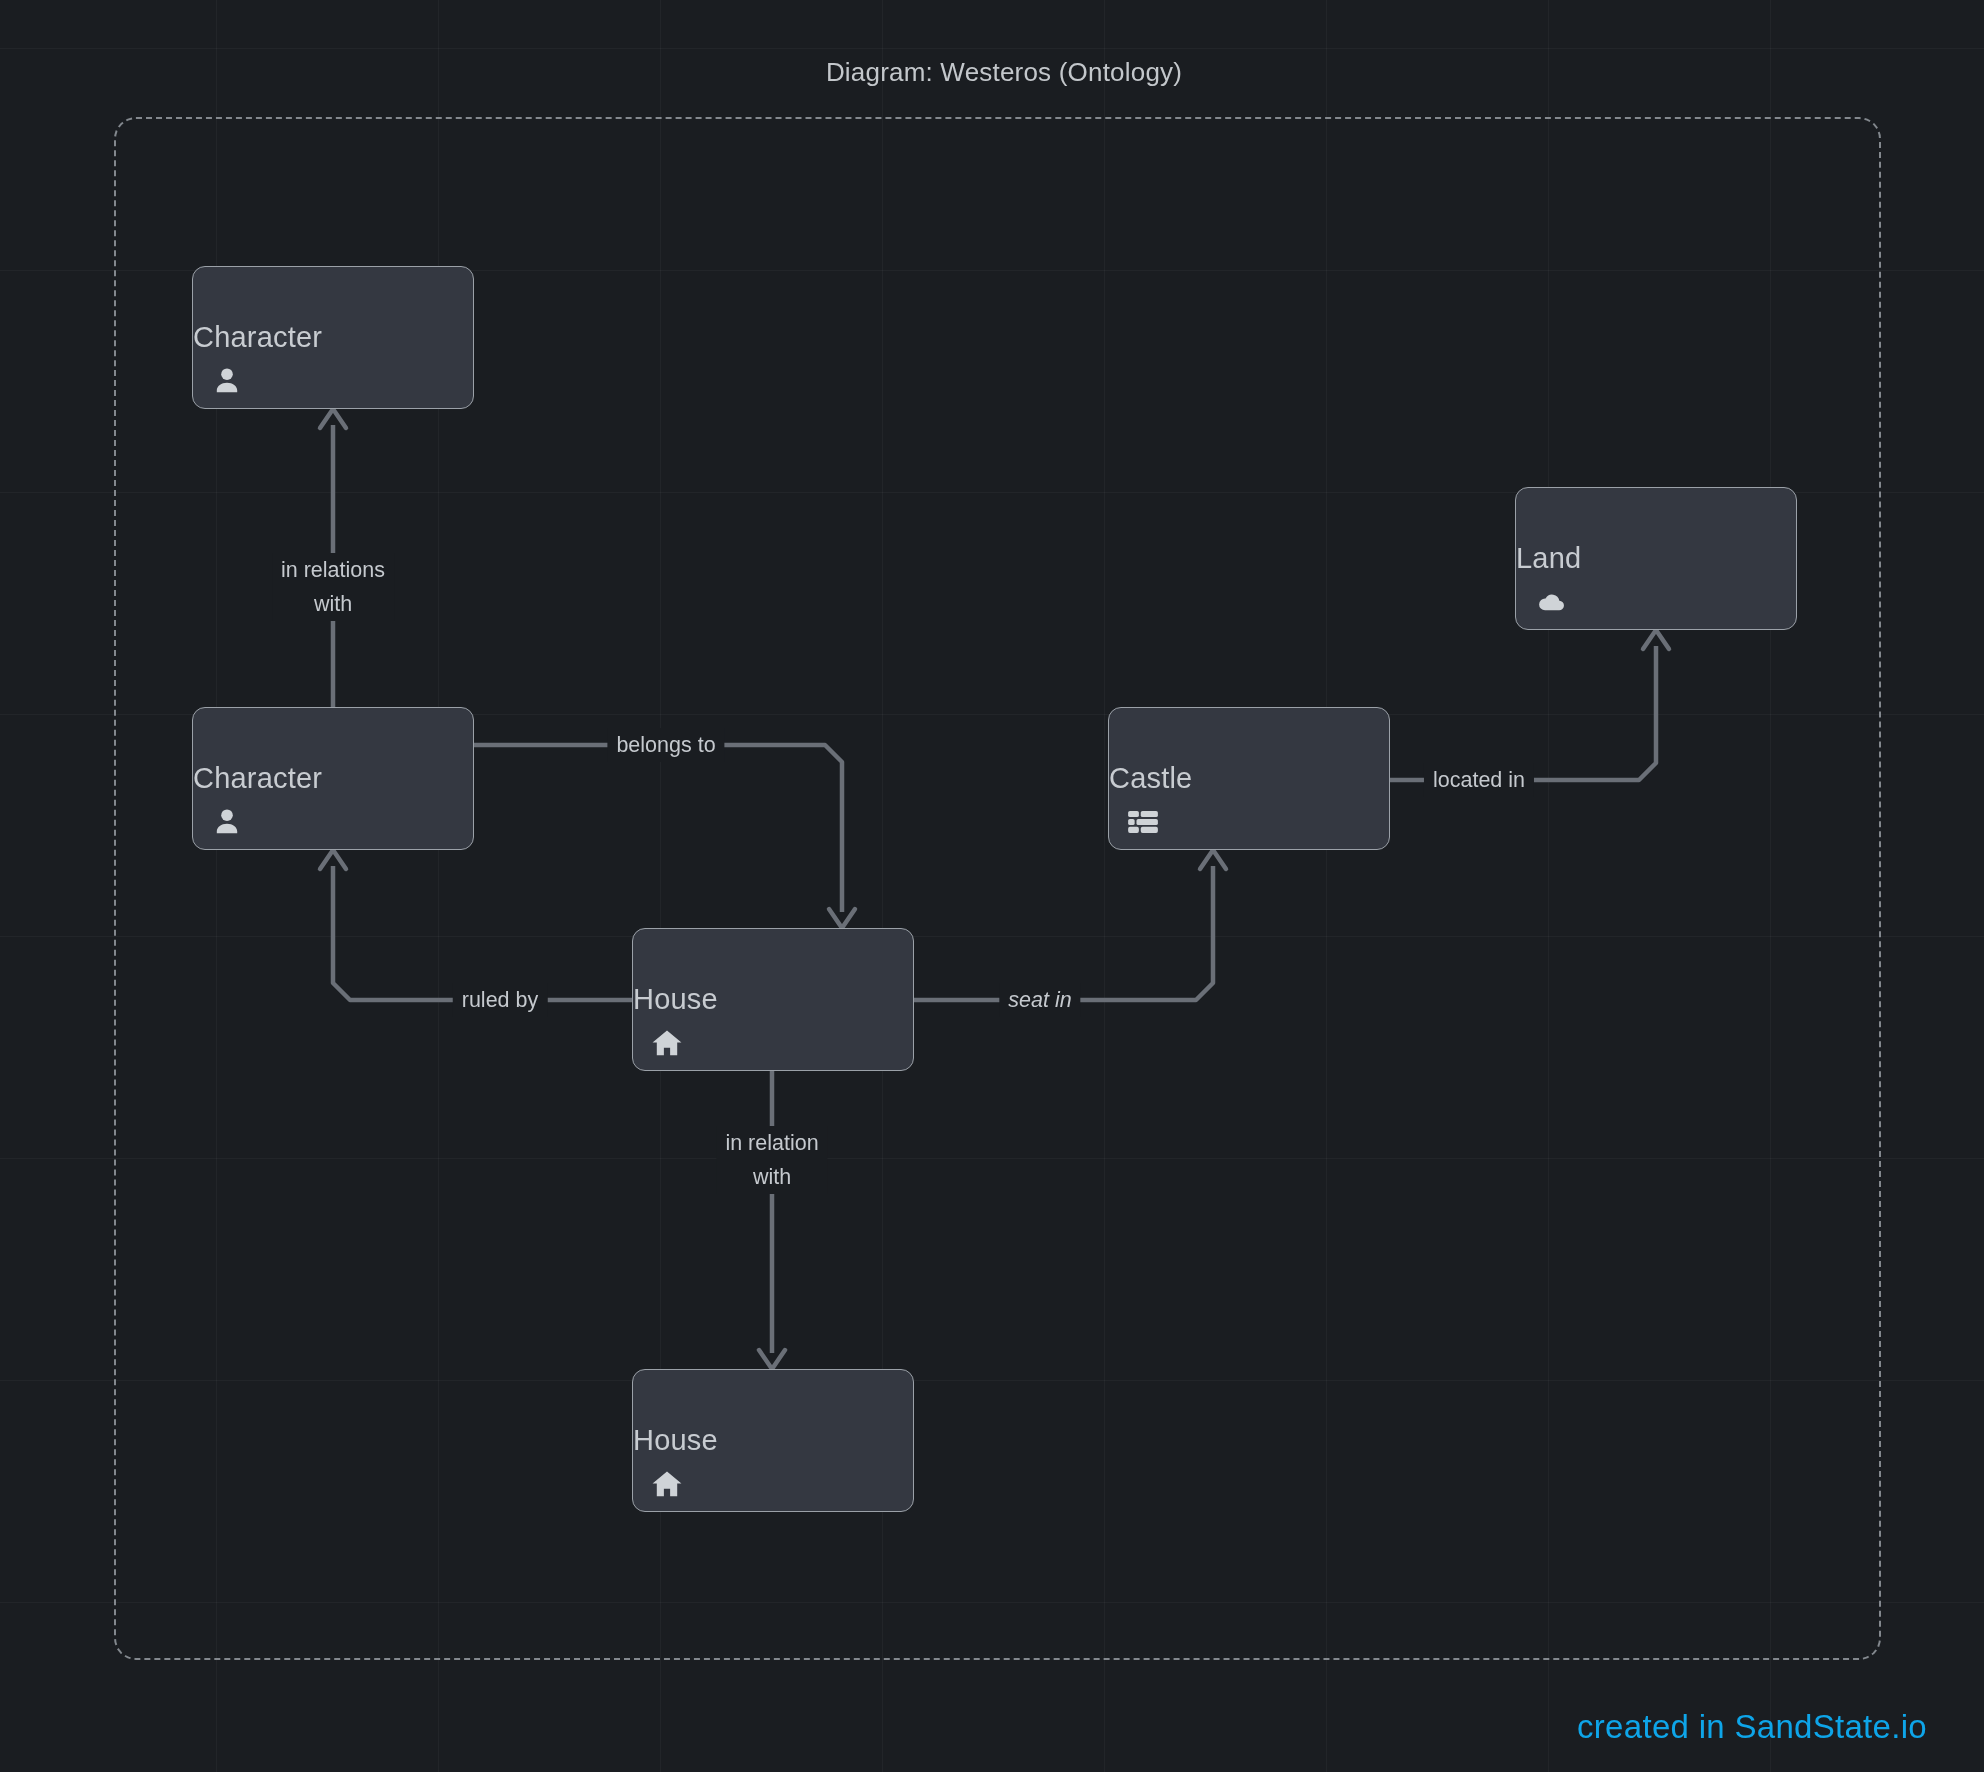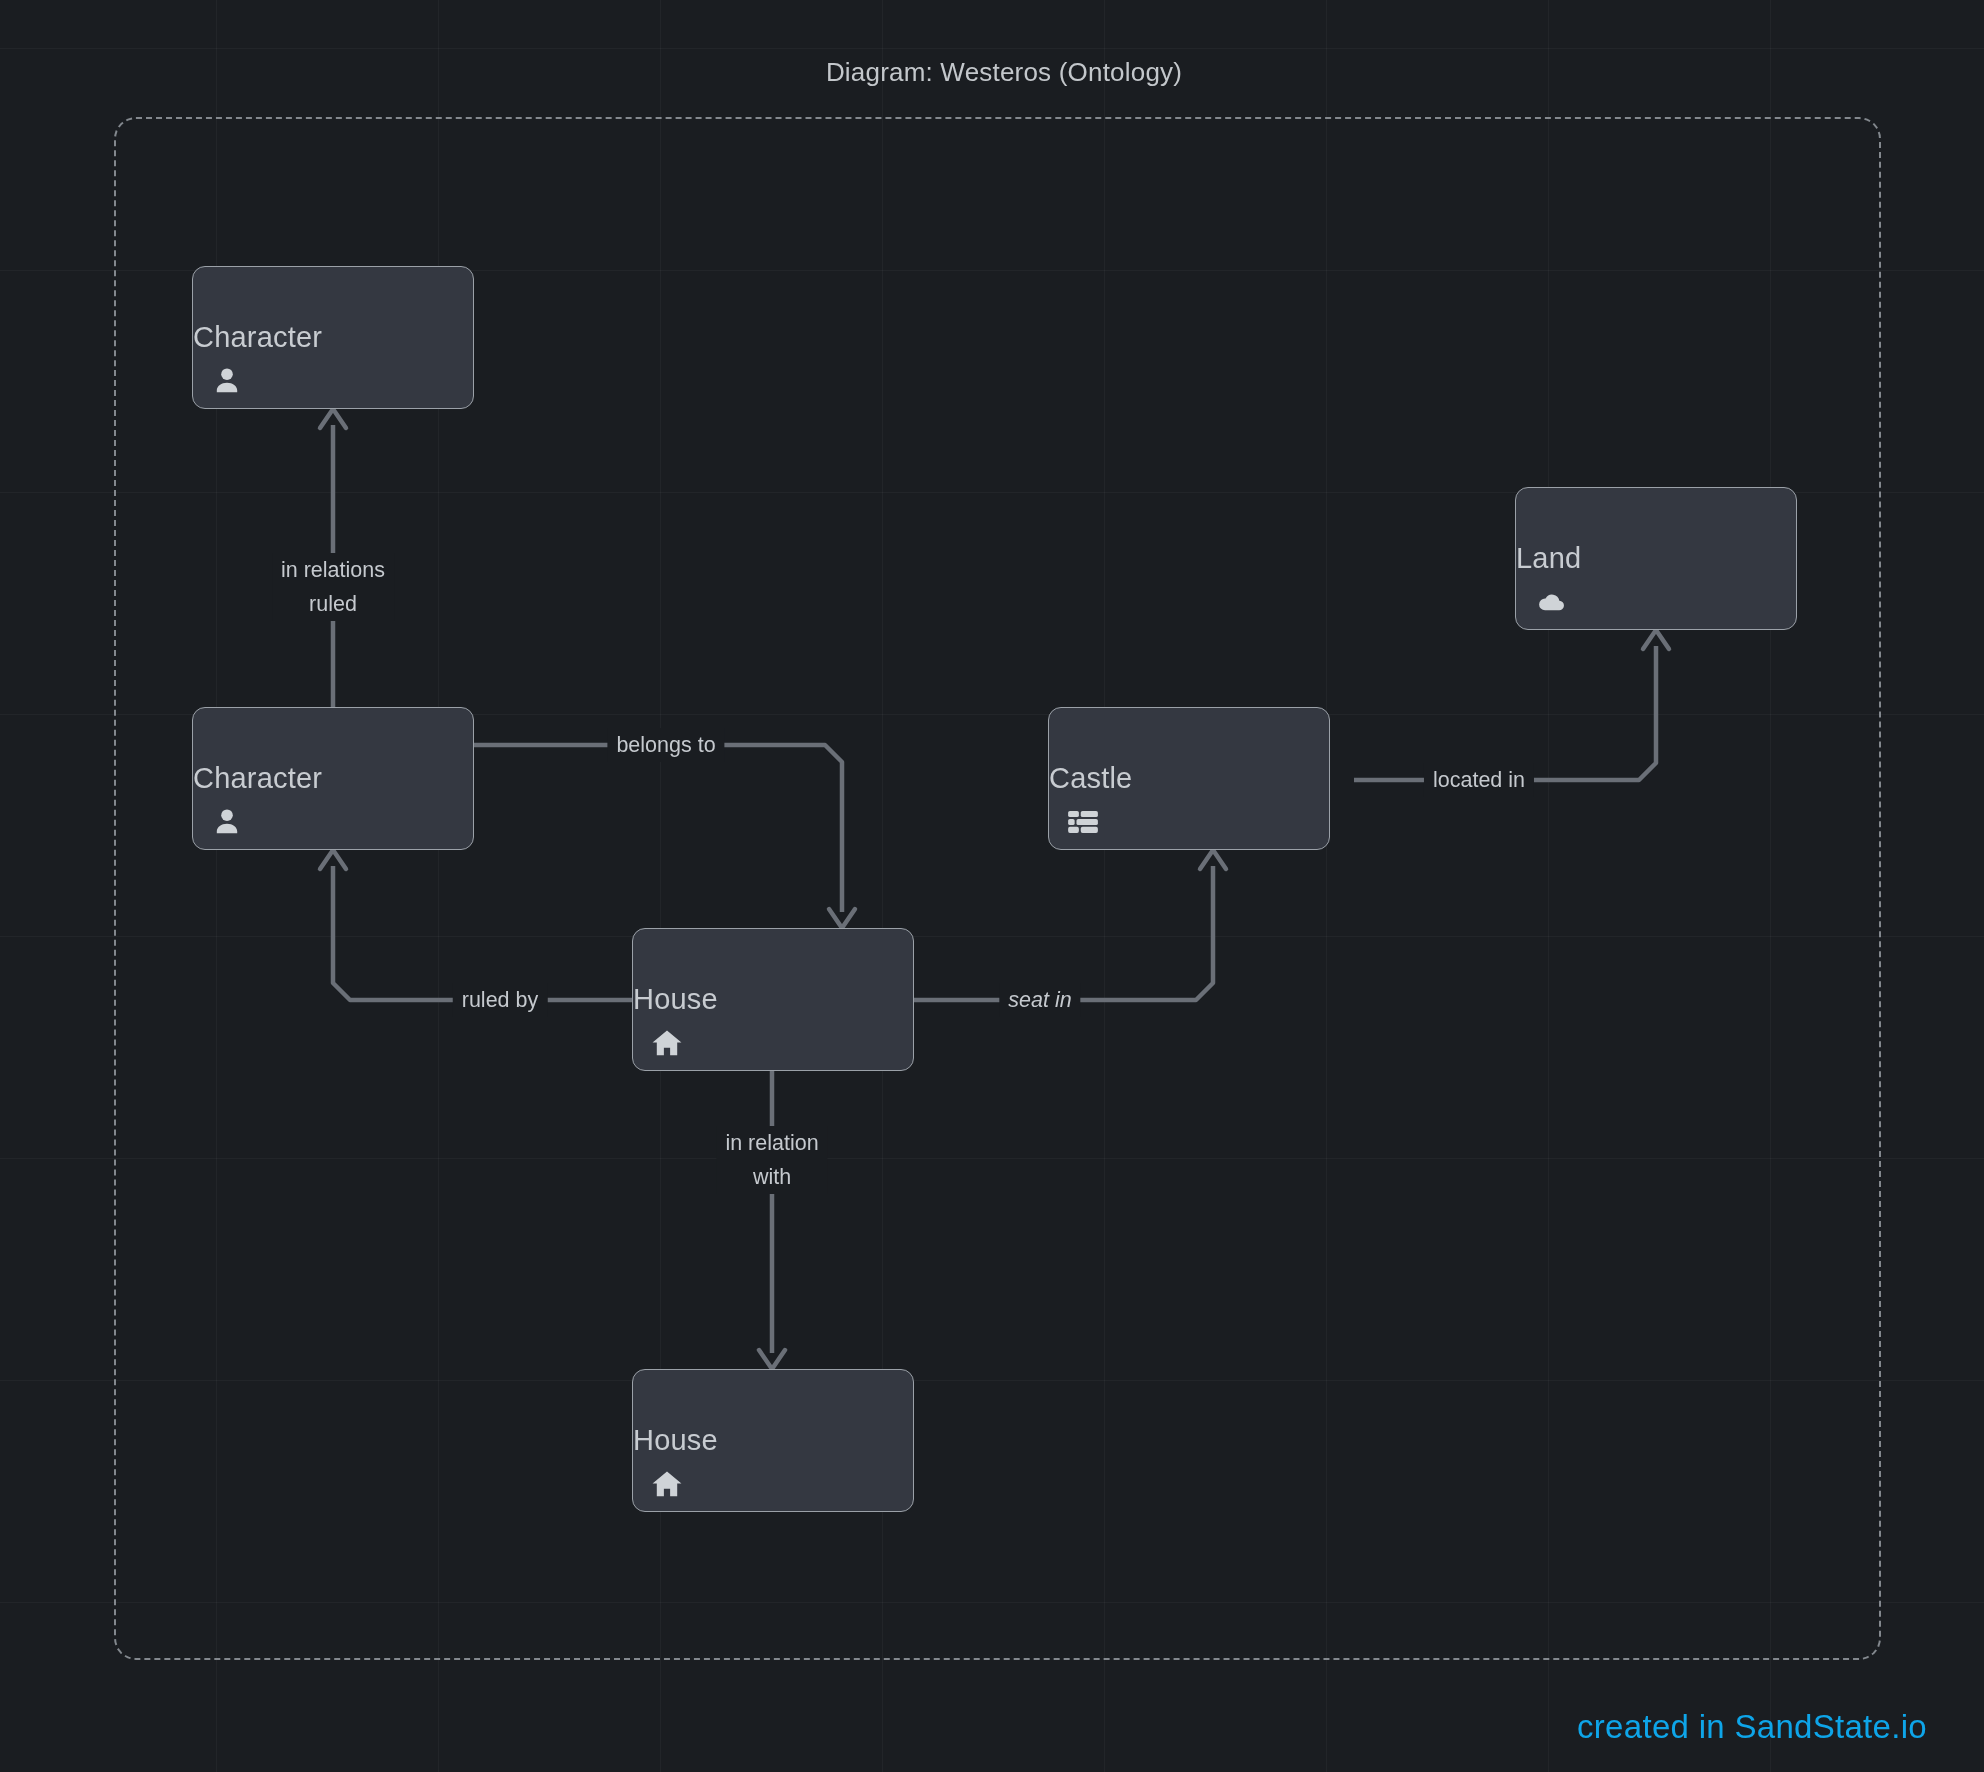--- a/index.html
+++ b/index.html
@@ -198,21 +198,21 @@
 
 <div class="node" style="left:632px; top:1369px; width:282px; height:143px;">
   <span class="node-label">House</span>
   <span class="node-icon">
     <svg width="34" height="34" viewBox="0 0 24 24" fill="#cfd3d7">
       <path d="M12 3.2 1.8 11.6h3V20.6h5.0v-5.2h4.4v5.2h5.0v-9.0h3L12 3.2z"></path>
     </svg>
   </span>
 </div>
 
-<div class="node" style="left:1048px; top:707px; width:282px; height:143px;">
+<div class="node" style="left:1108px; top:707px; width:282px; height:143px;">
   <span class="node-label">Castle</span>
   <span class="node-icon">
     <svg width="34" height="34" viewBox="0 0 24 24" fill="#cfd3d7">
       <rect x="1.5" y="4.2" width="7.6" height="4.3" rx="1.3"></rect>
       <rect x="10.4" y="4.2" width="12.1" height="4.3" rx="1.3"></rect>
       <rect x="1.5" y="9.8" width="4.6" height="4.3" rx="1.3"></rect>
       <rect x="7.4" y="9.8" width="15.1" height="4.3" rx="1.3"></rect>
       <rect x="1.5" y="15.4" width="7.6" height="4.3" rx="1.3"></rect>
       <rect x="10.4" y="15.4" width="12.1" height="4.3" rx="1.3"></rect>
     </svg>
@@ -222,21 +222,21 @@
 <div class="node" style="left:1515px; top:487px; width:282px; height:143px;">
   <span class="node-label">Land</span>
   <span class="node-icon">
     <svg width="34" height="34" viewBox="0 0 24 24" fill="#cfd3d7">
       <path d="M18.6 11.1a5.2 5.2 0 0 0-9.7-1.6 4.3 4.3 0 0 0-4.6 4.2 4.2 4.2 0 0 0 4.2 4.2h9.8a3.4 3.4 0 0 0 .3-6.8z"></path>
     </svg>
   </span>
 </div>
 
 <div class="edge-label boxed" style="left:333px; top:587px; transform:translate(-50%,-50%);">in relations
-ruled</div>
+with</div>
 
 <div class="edge-label boxed" style="left:666px; top:745px; transform:translate(-50%,-50%);">belongs to</div>
 
 <div class="edge-label boxed" style="left:500px; top:1000px; transform:translate(-50%,-50%);">ruled by</div>
 
 <div class="edge-label boxed" style="left:1040px; top:1000px; transform:translate(-50%,-50%);font-style:italic;">seat in</div>
 
 <div class="edge-label boxed" style="left:1479px; top:780px; transform:translate(-50%,-50%);text-align:center;">located in</div>
 
 <div class="edge-label boxed" style="left:772px; top:1160px; transform:translate(-50%,-50%);">in relation

